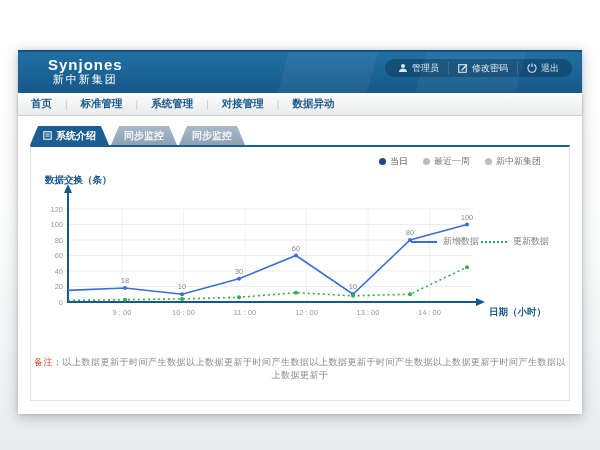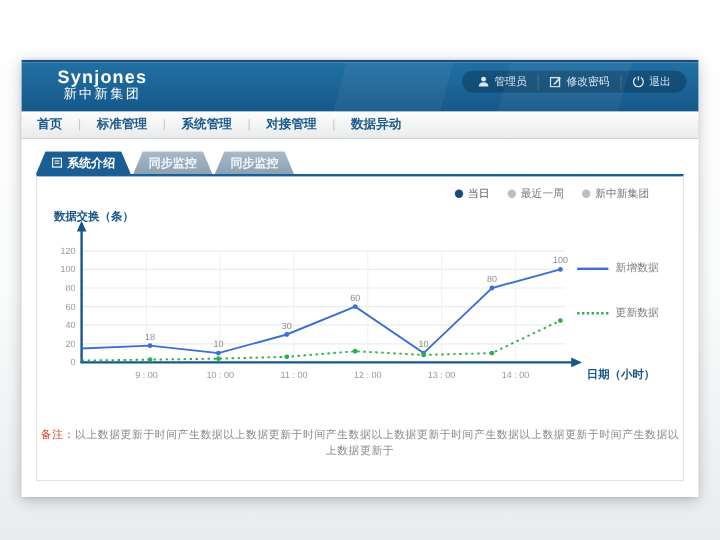--- a/index.html
+++ b/index.html
@@ -56,21 +56,21 @@
   .panel{
     position:absolute;left:12px;top:29px;width:540px;height:256px;box-sizing:border-box;background:#fff;
     border-top:2px solid #1b5e93;border-left:1px solid #e0e4e7;border-right:1px solid #e0e4e7;border-bottom:1px solid #e0e4e7;
   }
   .filters{position:absolute;top:8px;right:28px;display:flex;gap:15px;align-items:center;font-size:9px;color:#777;}
   .filter{display:flex;align-items:center;gap:4px;cursor:pointer;}
   .fdot{width:7px;height:7px;border-radius:50%;background:#b9bfc4;}
   .filter.selected .fdot{background:#1d4a7e;}
   .filter.selected{color:#555;}
   .chart-svg{position:absolute;left:0;top:22px;}
-  .legend{position:absolute;right:20px;top:70px;display:flex;flex-direction:column;gap:24px;font-size:9px;color:#808080;}
+  .legend{position:absolute;right:20px;top:88px;display:flex;flex-direction:row;gap:2px;font-size:9px;color:#808080;}
   .legend-item{display:flex;align-items:center;gap:6px;cursor:pointer;}
   .lsample{width:26px;height:0;}
   .lsample.solid{border-top:2px solid #3b6fd6;}
   .lsample.dotted{border-top:2px dotted #2fae4a;}
   .note{position:absolute;left:0;right:0;top:209px;text-align:center;font-size:9px;color:#8a8a8a;letter-spacing:.5px;}
   .note-prefix{color:#d9402e;font-weight:normal;}
 </style>
 </head>
 <body>
 

